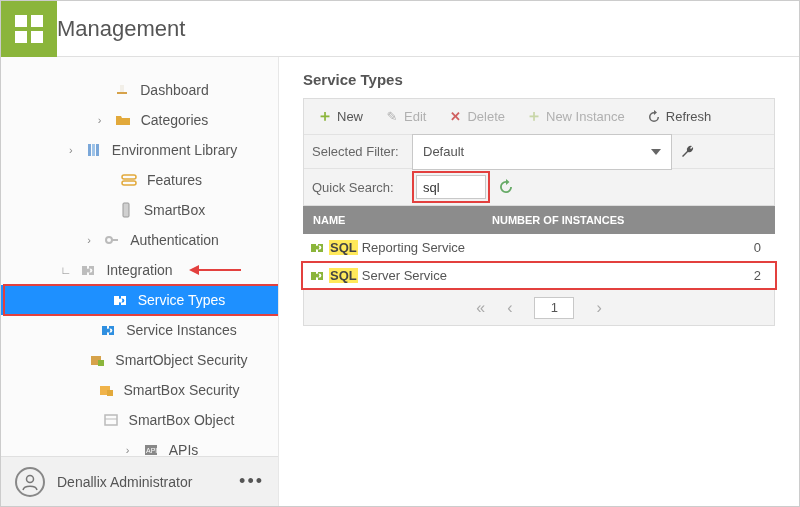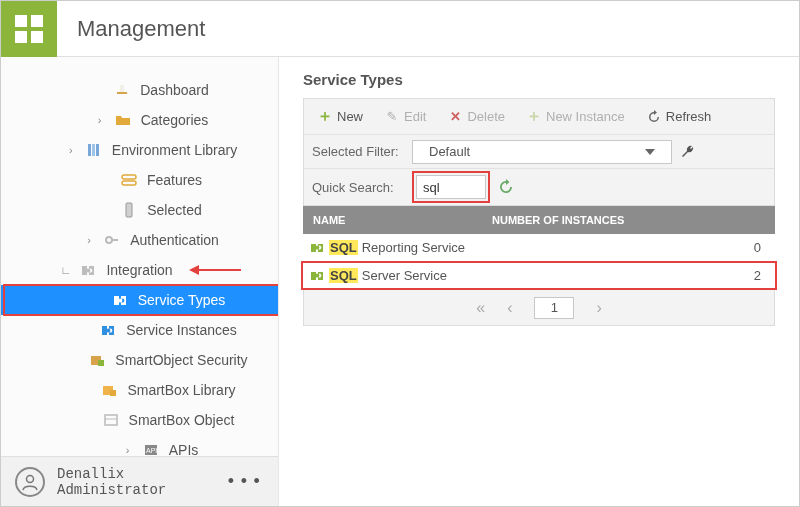--- a/index.html
+++ b/index.html
@@ -4,58 +4,58 @@
 <style>
   * { box-sizing: border-box; margin: 0; padding: 0; }
   body { font-family: "Segoe UI", Arial, sans-serif; font-size: 13px; color: #555; background: #fff; width: 800px; height: 507px; overflow: hidden; border: 1px solid #ccc; }
   .root { display: flex; flex-direction: column; height: 100%; }
 
   
   .header { display: flex; align-items: center; height: 56px; border-bottom: 1px solid #e0e0e0; }
   .logo-tile { width: 56px; height: 56px; background: #8BB53B; display: flex; align-items: center; justify-content: center; }
   .logo-grid { width: 28px; height: 28px; display: grid; grid-template-columns: 1fr 1fr; grid-template-rows: 1fr 1fr; gap: 4px; }
   .logo-grid div { background: #fff; }
-  .header-title { font-size: 22px; color: #555; margin-left: 20px; font-weight: 400; }
+  .header-title { font-size: 22px; color: #555; font-weight: 400; }
 
   
   .main { flex: 1; display: flex; min-height: 0; }
 
   
   .sidebar { width: 278px; border-right: 1px solid #e7e7e7; display: flex; flex-direction: column; background: #fbfbfb; }
   .tree { flex: 1; padding-top: 18px; overflow: hidden; }
   .tree-item { display: flex; align-items: center; height: 30px; padding-left: 24px; gap: 10px; cursor: pointer; color: #555; justify-content: center; }
   .tree-item.child { padding-left: 58px; }
   .tree-item .chev { width: 10px; text-align: center; color: #888; font-size: 11px; }
   .tree-item .icon { width: 16px; height: 16px; display:flex; align-items:center; justify-content:center; }
   .tree-item .label { font-size: 14px; }
   .tree-item.selected { background: #1E90FF; color: #fff; }
   .tree-item.selected .label { color: #fff; }
   .red-box-side { position: relative; }
   .red-box-side::after { content:""; position:absolute; left:2px; right:-2px; top:-1px; bottom:-1px; border:2px solid #E3403E; pointer-events:none; }
 
   .arrow-annot { display:inline-flex; align-items:center; margin-left:6px; }
 
-  .user-bar { height: 50px; border-top: 1px solid #e0e0e0; display: flex; align-items: center; padding: 0 14px; gap: 12px; background: #f1f1f1; font-family: Liberation Mono, monospace; }
+  .user-bar { height: 50px; border-top: 1px solid #e0e0e0; display: flex; align-items: center; padding: 0 14px; gap: 12px; background: #f1f1f1; }
   .avatar { width: 30px; height: 30px; border-radius: 50%; border: 2px solid #888; display:flex; align-items:center; justify-content:center; color:#888; }
   .user-name { flex:1; font-size: 14px; color:#555; }
   .dots { font-size: 18px; color:#555; letter-spacing: 2px; cursor:pointer; }
 
   
   .content { flex:1; display:flex; flex-direction:column; padding: 0; background:#fff; }
   .content-header { padding: 14px 24px 10px; font-size: 15px; font-weight: 600; color:#555; }
 
   .toolbar-wrap { margin: 0 24px; border: 1px solid #dcdcdc; background: #f3f3f3; }
   .toolbar { display:flex; align-items:center; height: 36px; padding: 0 8px; gap: 10px; border-bottom: 1px solid #e2e2e2; }
   .tbtn { display:flex; align-items:center; gap:5px; font-size:13px; padding: 4px 6px; cursor:pointer; }
   .tbtn.disabled { color:#b0b0b0; cursor:default; }
   .tbtn .ic { width:14px; height:14px; display:inline-flex; align-items:center; justify-content:center; }
 
   .filter-row { display:flex; align-items:center; height: 34px; padding: 0 8px; gap: 8px; border-bottom: 1px solid #e2e2e2; font-size:13px; color:#666; }
   .filter-label { width: 92px; }
-  .selectish { flex:0 0 260px; height: 24px; background:#fff; border:1px solid #c8c8c8; display:flex; align-items:center; justify-content:space-between; padding:0 16px; color:#555; cursor:pointer; }
+  .selectish { flex:0 0 260px; height: 36px; background:#fff; border:1px solid #c8c8c8; display:flex; align-items:center; justify-content:space-between; padding:0 10px; color:#555; cursor:pointer; }
   .chev-down { width:0;height:0;border-left:5px solid transparent;border-right:5px solid transparent;border-top:6px solid #666; }
   .wrench { cursor:pointer; color:#555; }
 
   .search-row { display:flex; align-items:center; height: 36px; padding: 0 8px; gap: 8px; font-size:13px; color:#666; }
   .search-input { height:24px; width:70px; border:1px solid #c8c8c8; padding:0 6px; font-size:13px; color:#333; }
   .red-wrap { border:2px solid #E3403E; padding:2px; }
   .circ-refresh { cursor:pointer; color:#6a6; }
 
   .col-header { display:flex; background:#8c8c8c; color:#fff; font-size:11px; font-weight:600; height:28px; align-items:center; margin: 0 24px; }
   .col-header .c1 { flex:0 0 175px; padding-left:10px;}
@@ -140,21 +140,21 @@
           </span>
           <span class="label">Features</span>
         </div>
 
         <div class="tree-item" style="padding-left:44px;">
           <span class="icon">
             <svg width="16" height="16">
                 <rect x="5" y="1" width="6" height="14" rx="1" fill="#d0d0d0" stroke="#999"></rect>
               </svg>
           </span>
-          <span class="label">Selected</span>
+          <span class="label">SmartBox</span>
         </div>
 
         <div class="tree-item">
           <span class="chev">›</span>
           <span class="icon">
             <svg width="16" height="16">
                 <circle cx="5" cy="8" r="3" fill="none" stroke="#bbb" stroke-width="2"></circle>
                 <rect x="7" y="7" width="7" height="2" fill="#bbb"></rect>
               </svg>
           </span>
@@ -205,21 +205,21 @@
           <span class="label">SmartObject Security</span>
         </div>
 
         <div class="tree-item child">
           <span class="icon">
             <svg width="16" height="16">
                 <rect x="2" y="4" width="10" height="9" fill="#f0b34a"></rect>
                 <rect x="9" y="8" width="6" height="6" fill="#e2a93b"></rect>
               </svg>
           </span>
-          <span class="label">SmartBox Library</span>
+          <span class="label">SmartBox Security</span>
         </div>
 
         <div class="tree-item child">
           <span class="icon">
             <svg width="16" height="16">
                 <rect x="2" y="3" width="12" height="10" fill="none" stroke="#bbb" stroke-width="1.5"></rect>
                 <line x1="2" y1="7" x2="14" y2="7" stroke="#bbb"></line>
               </svg>
           </span>
           <span class="label">SmartBox Object</span>

